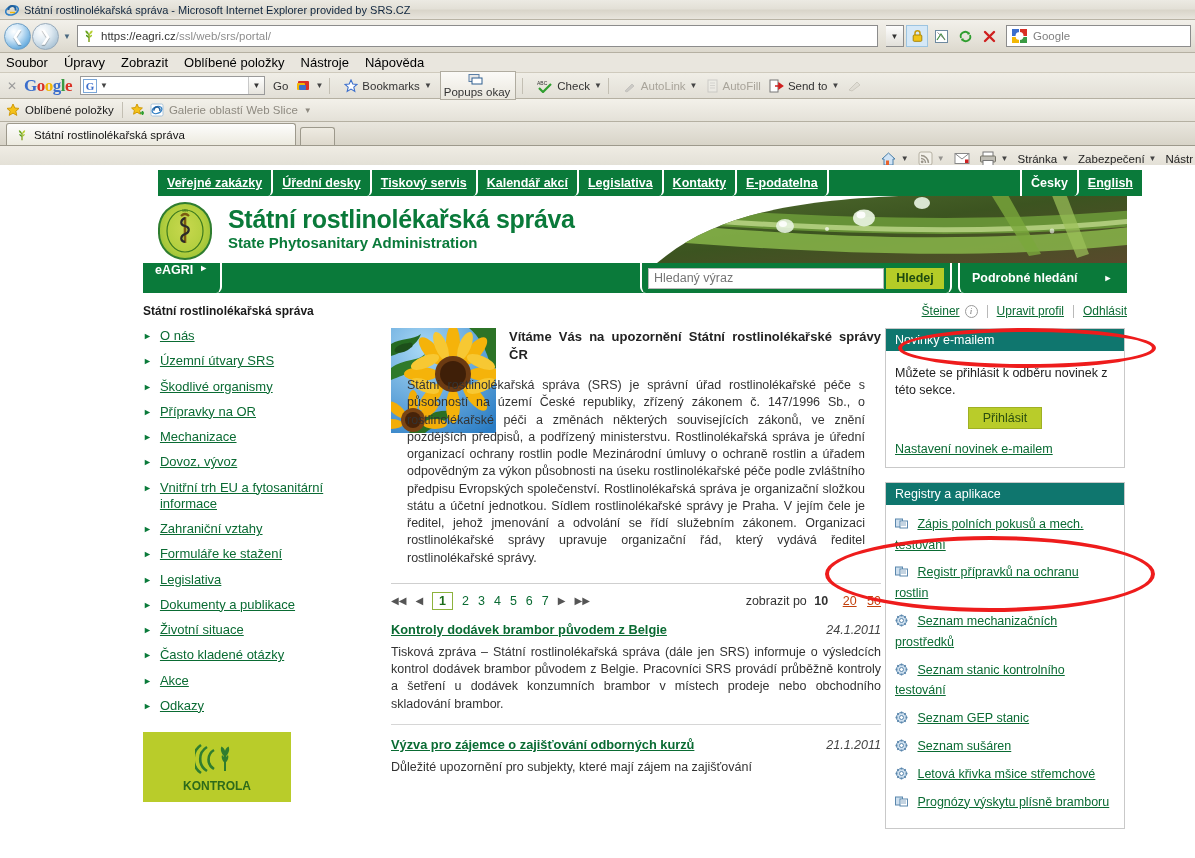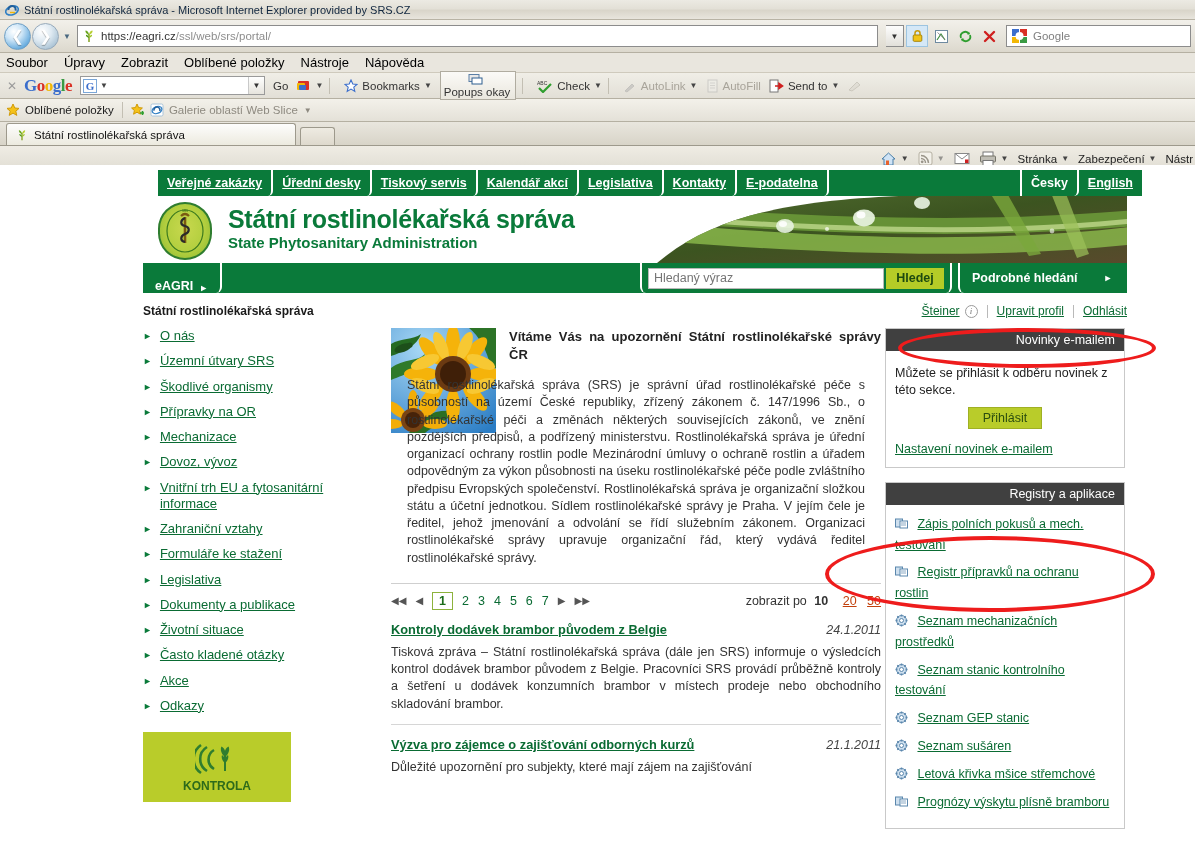--- a/index.html
+++ b/index.html
@@ -188,21 +188,21 @@
   .hdr-title .t1{font-size:25px;font-weight:bold;color:#0a7a3a;line-height:1.1;letter-spacing:-0.3px;}
   .hdr-title .t2{font-size:15px;font-weight:bold;color:#0a7a3a;line-height:1.2;}
 
   
   .strip {
     position:absolute; left:143px; top:98px; width:984px; height:36px;
   }
   .strip-bg{position:absolute;left:0;top:0;width:984px;height:30px;background:#0a7a3a;}
   .eagri{
     position:absolute;left:0;top:0;height:30px;background:#0a7a3a;color:#fff;
-    font-size:12.5px;font-weight:bold;display:flex;align-items:flex-end;padding:0 12px;
+    font-size:12.5px;font-weight:bold;display:flex;align-items:flex-start;padding:0 12px;
     border-radius:0 0 6px 6px; border-right:2px solid #fff;
   }
   .searchgrp{
     position:absolute; left:497px; top:0; width:312px; height:30px; background:#0a7a3a;
     border-radius:0 0 6px 6px; border-left:2px solid #fff; border-right:2px solid #fff;
     display:flex; align-items:center; padding:0 6px;
   }
   .searchgrp input{
     flex:1; height:21px; border:1px solid #b8b8b8; font-size:12.5px; color:#555;
     padding-left:5px; outline:none; font-family:"Liberation Sans",sans-serif;
@@ -271,21 +271,21 @@
 
   .article{margin-top:12px;}
   .article .arow{display:flex;justify-content:space-between;align-items:baseline;}
   .article .atitle{font-size:12.8px;font-weight:bold;color:#0a6b33;text-decoration:underline;}
   .article .adate{font-size:12.5px;color:#444;font-style:italic;white-space:nowrap;margin-left:10px;}
   .article p{font-size:12.5px;color:#333;line-height:1.38;text-align:justify;margin:7px 0 0 0;}
   .arthr{border:none;border-top:1px solid #d6d6d6;margin:11px 0 0 0;}
 
   
   .panel{border:1px solid #c9c9c9;margin-bottom:14px;background:#fff;}
-  .panel-hd{background:#404040;color:#fff;font-size:12.5px;padding:4px 9px;text-align:right;}
+  .panel-hd{background:#0f766e;color:#fff;font-size:12.5px;padding:4px 9px;}
   .panel-bd{padding:14px 9px 10px 9px;}
   .panel-bd p{margin:0 0 8px 0;font-size:12.5px;color:#222;line-height:1.35;}
   .btn-prihlasit{
     display:block;margin:4px auto 10px auto;background:#b9cc2a;color:#2b4d0f;
     font-size:12.5px;padding:3px 14px;border:1px solid #9fb024;
   }
   .panel-bd a{color:#0a6b33;text-decoration:underline;font-size:12.5px;}
   .reg-list{list-style:none;margin:0;padding:0;}
   .reg-list li{margin-bottom:7px;line-height:1.3;}
   .reg-list a{color:#0a6b33;text-decoration:underline;font-size:12.5px;}

